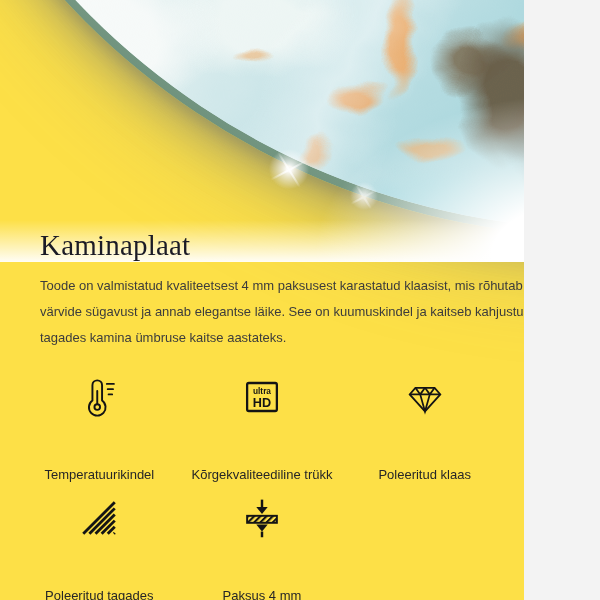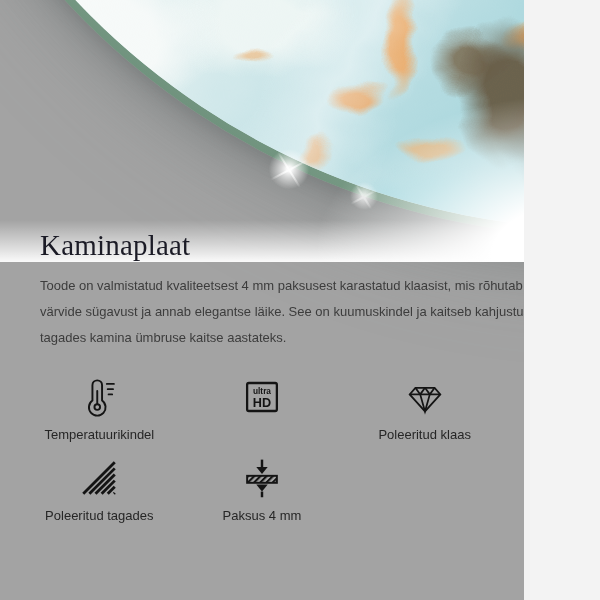--- a/index.html
+++ b/index.html
@@ -1,17 +1,17 @@
 <!DOCTYPE html>
 <html><head>
 <meta charset="utf-8">
 <style>
   html,body { margin:0; padding:0; background:#f3f3f3; }
   .page {
-    position:relative; width:524px; height:600px; background:#a3a3a3;
+    position:relative; width:524px; height:600px; background:#fde047;
     overflow:hidden; font-family:"Liberation Sans", sans-serif;
   }
 
   
   .hero { position:absolute; top:0; left:0; width:600px; height:262px; }
   .disc {
     position:absolute; left:-131px; top:-1237px; width:1474px; height:1474px;
     border-radius:50%;
     background:linear-gradient(215deg,#eef5ef 58%,#b9d2c0 72%,#7fa18c 82%,#587c67 92%);
     box-shadow:0 20px 40px rgba(105,110,110,.40),
@@ -73,21 +73,21 @@
   .desc {
     margin:9px 40px 0 40px; width:535px;
     font-size:13px; line-height:26px; color:#3c3c3c;
   }
 
   
   .features {
     margin:24px 18px 0 18px;
     display:grid; grid-template-columns:repeat(3,1fr); row-gap:14px;
   }
-  .feature { display:flex; flex-direction:column; align-items:center; }
+  .feature { display:flex; flex-direction:column; align-items:center;gap:40px; }
   .feature svg { width:42px; height:44px; display:block; }
   .feature .flabel { margin-top:8px; font-size:13px; color:#262626; }
 
   .svgdefs { position:absolute; width:0; height:0; overflow:hidden; }
 </style>
 </head>
 <body>
 
 <div class="page">
 
@@ -134,20 +134,21 @@
         </svg>
         <span class="flabel">Temperatuurikindel</span>
       </div>
 
       <div class="feature">
         <svg viewBox="0 0 48 48">
           <rect x="7" y="8" width="34" height="32" rx="2" fill="none" stroke="#141414" stroke-width="2.6"></rect>
           <text x="24" y="21" text-anchor="middle" font-size="9.5" font-weight="700" fill="#141414">ultra</text>
           <text x="24" y="35" text-anchor="middle" font-size="14.5" font-weight="800" fill="#141414">HD</text>
         </svg>
+        <span class="flabel">Kõrgekvaliteediline trükk</span>
       </div>
 
 
       <div class="feature">
         <svg viewBox="0 0 48 48" fill="none" stroke="#141414" stroke-width="2">
           <path d="M13 13.5 H35 L41.5 21 L24 40.5 L6.5 21 Z"></path>
           <path d="M6.5 21 H41.5"></path>
           <path d="M13 13.5 L18.5 21 L24 40.5 L29.5 21 L35 13.5"></path>
           <path d="M24 13.5 L18.5 21 M24 13.5 L29.5 21"></path>
         </svg>

